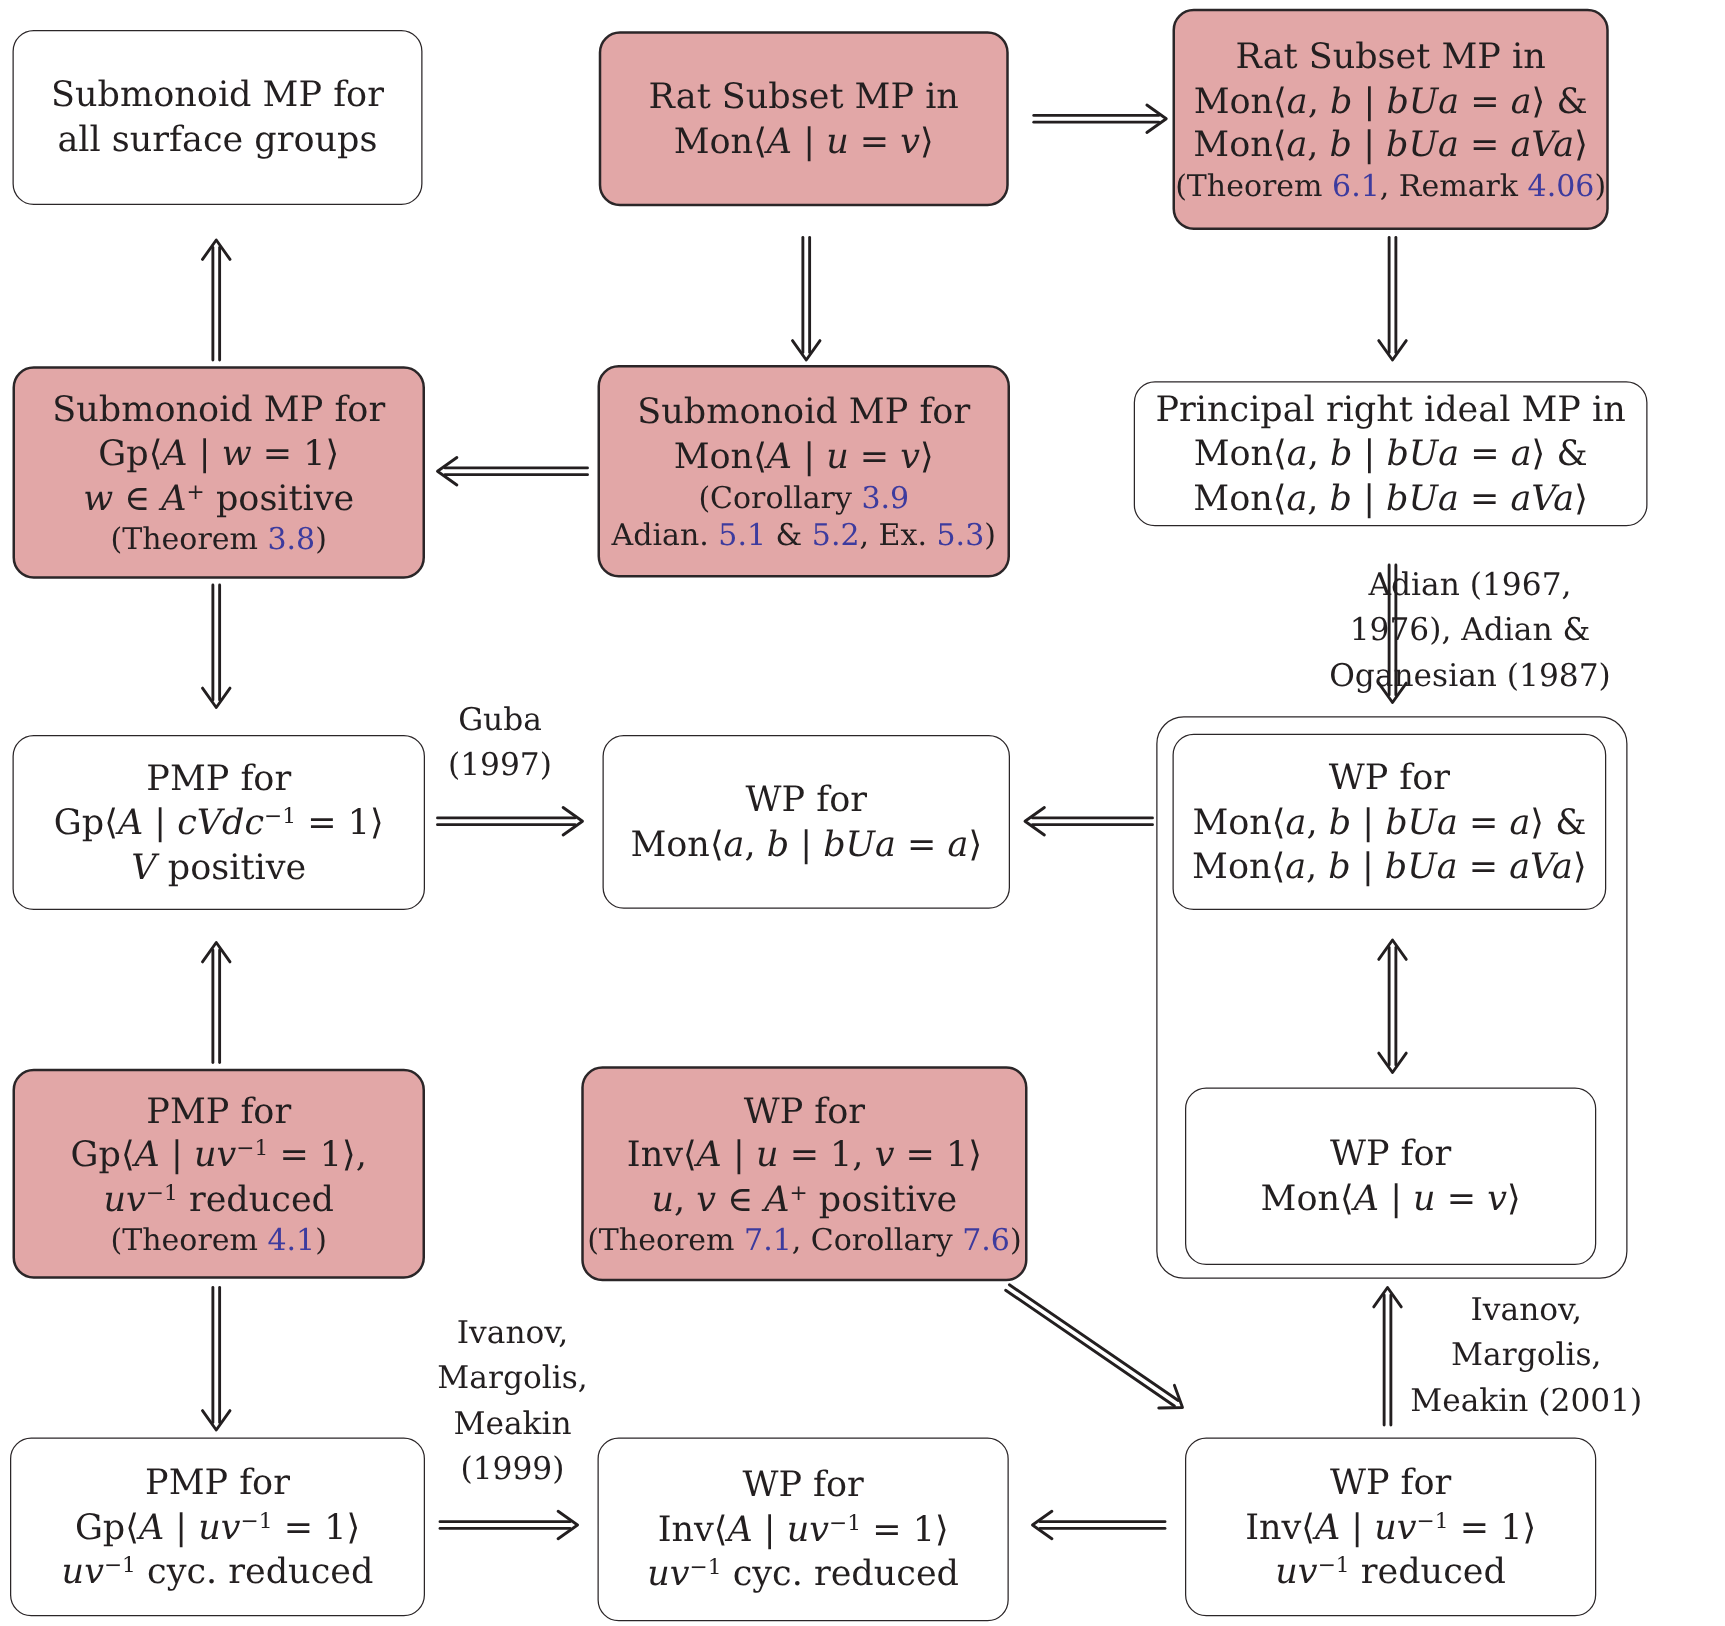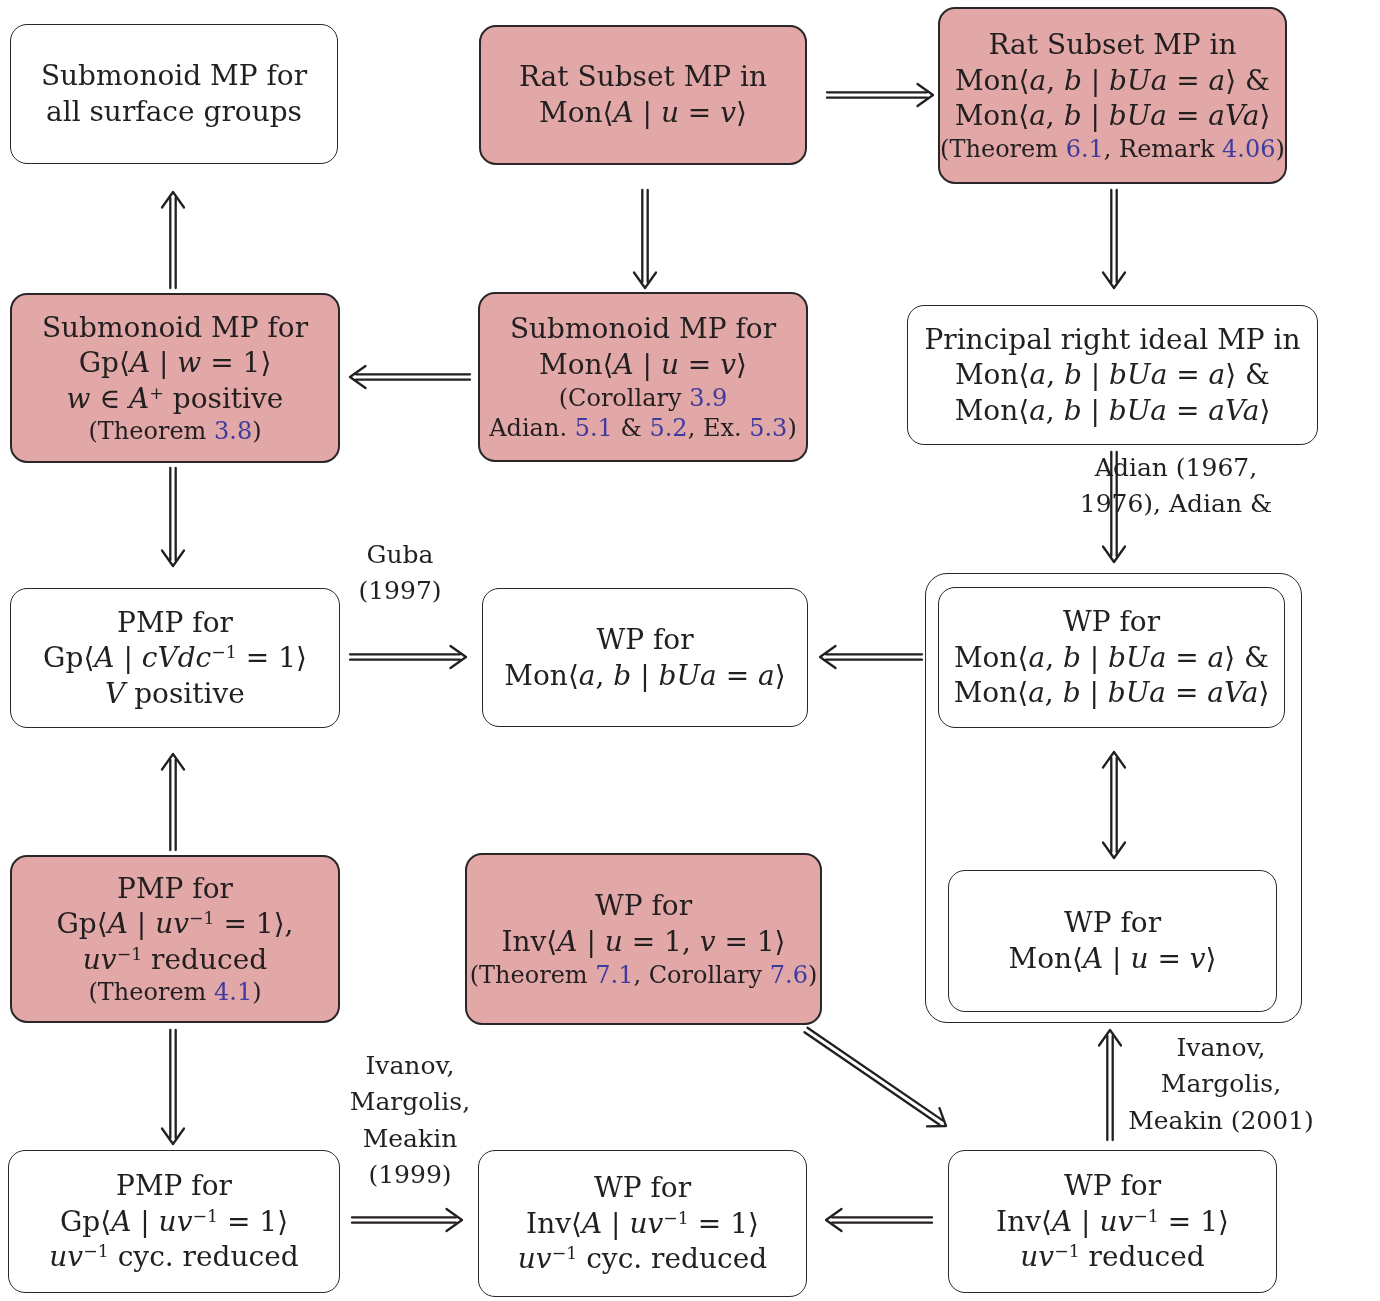--- a/index.html
+++ b/index.html
@@ -72,21 +72,21 @@
     <div class="main">
         <div class="tline"><span>Submonoid MP for</span></div>
         <div class="tline"><span>Mon⟨</span><span class="seg-i">A</span><span> | </span><span class="seg-i">u</span><span> = </span><span class="seg-i">v</span><span>⟩</span></div>
       </div>
     <div class="notes">
         <div class="tline"><span>(Corollary </span><span class="seg-link">3.9</span></div>
         <div class="tline"><span>Adian. </span><span class="seg-link">5.1</span><span> &amp; </span><span class="seg-link">5.2</span><span>, Ex. </span><span class="seg-link">5.3</span><span>)</span></div>
       </div>
   </div>
 
-  <div class="box" style="left:907px;top:305px;width:411px;height:140px">
+  <div class="box" style="left:907px;top:305px;width:411px;height:116px">
     <div class="main">
         <div class="tline"><span>Principal right ideal MP in</span></div>
         <div class="tline"><span>Mon⟨</span><span class="seg-i">a</span><span>, </span><span class="seg-i">b</span><span> | </span><span class="seg-i">bUa</span><span> = </span><span class="seg-i">a</span><span>⟩ &amp;</span></div>
         <div class="tline"><span>Mon⟨</span><span class="seg-i">a</span><span>, </span><span class="seg-i">b</span><span> | </span><span class="seg-i">bUa</span><span> = </span><span class="seg-i">aVa</span><span>⟩</span></div>
       </div>
   </div>
 
   <div class="box" style="left:10px;top:588px;width:330px;height:140px">
     <div class="main">
         <div class="tline"><span>PMP for</span></div>
@@ -127,20 +127,21 @@
       </div>
     <div class="notes">
         <div class="tline"><span>(Theorem </span><span class="seg-link">4.1</span><span>)</span></div>
       </div>
   </div>
 
   <div class="box pink" style="left:465px;top:853px;width:357px;height:172px">
     <div class="main">
         <div class="tline"><span>WP for</span></div>
         <div class="tline"><span>Inv⟨</span><span class="seg-i">A</span><span> | </span><span class="seg-i">u</span><span> = 1, </span><span class="seg-i">v</span><span> = 1⟩</span></div>
+        <div class="tline"><span class="seg-i">u</span><span>, </span><span class="seg-i">v</span><span> ∈ </span><span class="seg-i">A</span><span class="seg-sup">+</span><span> positive</span></div>
       </div>
     <div class="notes">
         <div class="tline"><span>(Theorem </span><span class="seg-link">7.1</span><span>, Corollary </span><span class="seg-link">7.6</span><span>)</span></div>
       </div>
   </div>
 
   <div class="box" style="left:8px;top:1150px;width:332px;height:143px">
     <div class="main">
         <div class="tline"><span>PMP for</span></div>
         <div class="tline"><span>Gp⟨</span><span class="seg-i">A</span><span> | </span><span class="seg-i">uv</span><span class="seg-sup">−1</span><span> = 1⟩</span></div>
@@ -157,28 +158,29 @@
   </div>
 
   <div class="box" style="left:948px;top:1150px;width:329px;height:143px">
     <div class="main">
         <div class="tline"><span>WP for</span></div>
         <div class="tline"><span>Inv⟨</span><span class="seg-i">A</span><span> | </span><span class="seg-i">uv</span><span class="seg-sup">−1</span><span> = 1⟩</span></div>
         <div class="tline"><span class="seg-i">uv</span><span class="seg-sup">−1</span><span> reduced</span></div>
       </div>
   </div>
 
-  <div class="alabel" style="left:344px;top:537px;width:112px">
+  <div class="alabel" style="left:344px;top:558px;width:112px">
       <div class="tline"><span>Guba</span></div>
       <div class="tline"><span>(1997)</span></div>
     </div>
 
   <div class="alabel" style="left:1060px;top:450px;width:232px">
       <div class="tline"><span>Adian (1967,</span></div>
       <div class="tline"><span>1976), Adian &amp;</span></div>
+      <div class="tline"><span>Oganesian (1987)</span></div>
     </div>
 
   <div class="alabel" style="left:348px;top:1048px;width:124px">
       <div class="tline"><span>Ivanov,</span></div>
       <div class="tline"><span>Margolis,</span></div>
       <div class="tline"><span>Meakin</span></div>
       <div class="tline"><span>(1999)</span></div>
     </div>
 
   <div class="alabel" style="left:1126px;top:1030px;width:190px">

